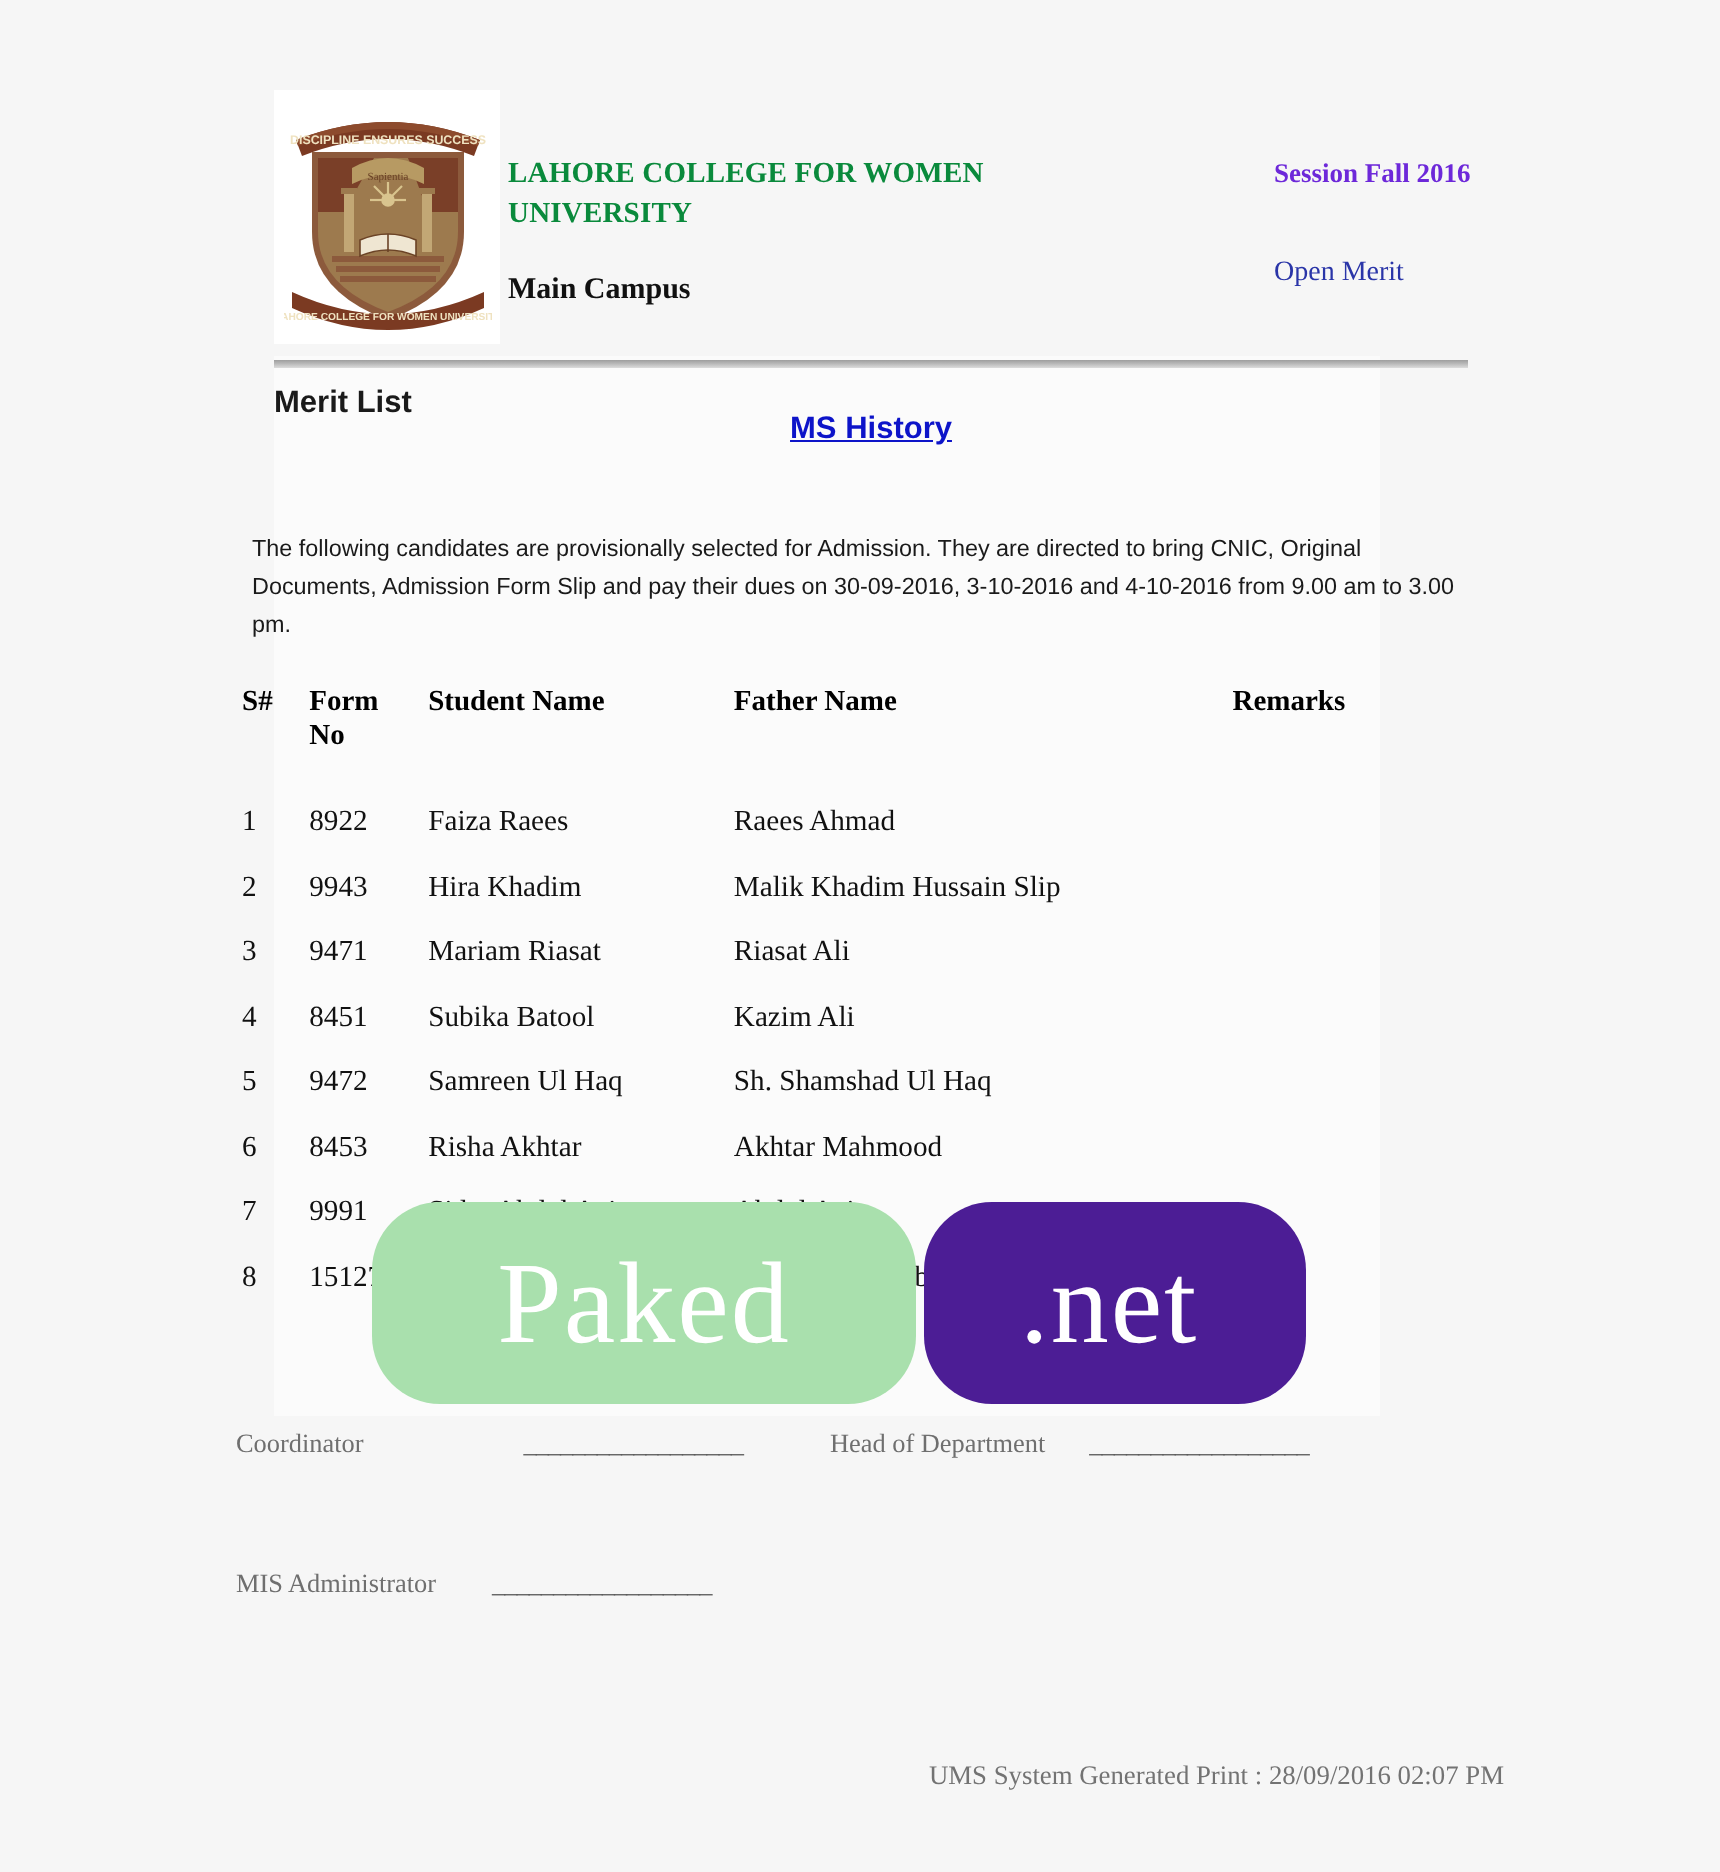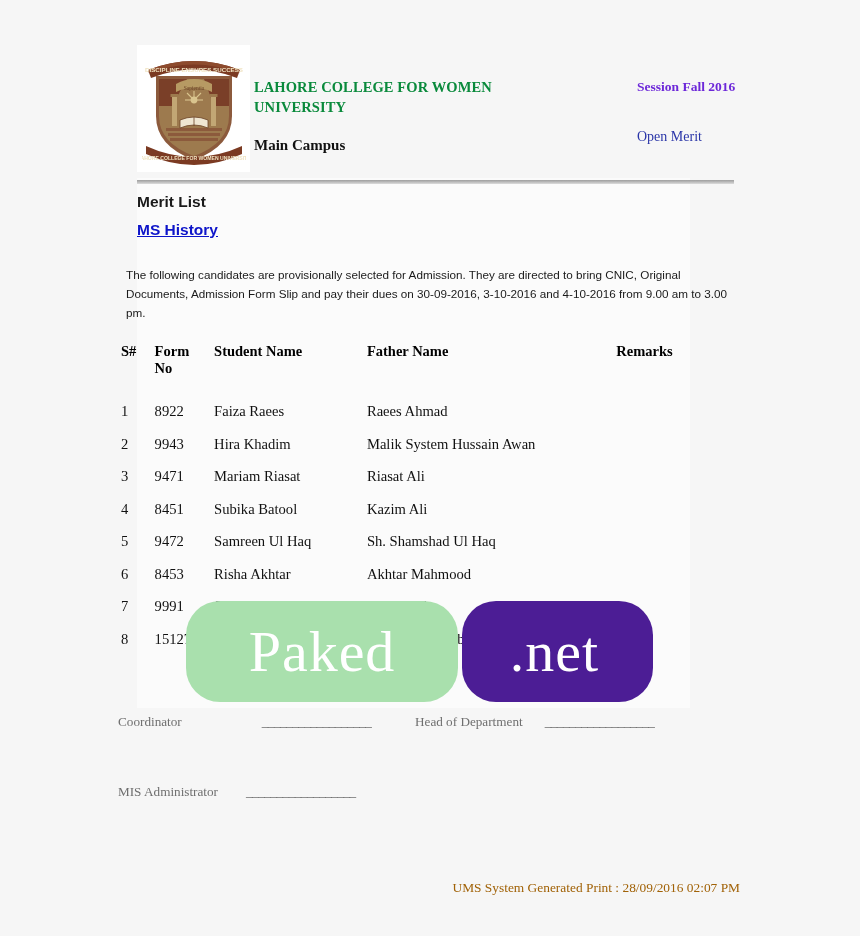--- a/index.html
+++ b/index.html
@@ -115,23 +115,23 @@
     text-align: left;
     font-family: "Liberation Sans", sans-serif;
     font-weight: bold;
     font-size: 15.5px;
     color: #1a1a1a;
     z-index: 2;
   }
   .title-program {
     position: absolute;
     left: 137px;
-    top: 221px;
+    top: 206px;
     width: 597px;
-    text-align: left;
+    text-align: center;
     z-index: 2;
   }
   .title-program span {
     font-family: "Liberation Sans", sans-serif;
     font-weight: bold;
     font-size: 15.5px;
     color: #0d14c9;
     text-decoration: underline;
   }
 
@@ -243,26 +243,26 @@
   .sc-2 { left: 297px; }
   .sc-2 .sign-line { margin-left: 22px; }
   .sc-3 { left: 0px; }
   .sc-3 .sign-line { margin-left: 28px; }
   .sc-4 { left: 297px; }
   .sc-4 .sign-line { margin-left: 72px; }
 
   
   .footer {
     position: absolute;
-    left: 0;
+    left: 12px;
     top: 880px;
     width: 740px;
     text-align: right;
     font-size: 13.4px;
-    color: #a16207;
+    color: #737373;
     z-index: 4;
   }
 </style>
 </head>
 <body>
 
 <div class="page">
 
   <div class="content-panel"></div>
 
@@ -350,21 +350,21 @@
           <td class="col-sn">1</td>
           <td class="col-form">8922</td>
           <td class="col-stu">Faiza Raees</td>
           <td class="col-fath">Raees Ahmad</td>
           <td class="col-rem"></td>
         </tr>
         <tr>
           <td class="col-sn">2</td>
           <td class="col-form">9943</td>
           <td class="col-stu">Hira Khadim</td>
-          <td class="col-fath">Malik System Hussain Awan</td>
+          <td class="col-fath">Malik Khadim Hussain Slip</td>
           <td class="col-rem"></td>
         </tr>
         <tr>
           <td class="col-sn">3</td>
           <td class="col-form">9471</td>
           <td class="col-stu">Mariam Riasat</td>
           <td class="col-fath">Riasat Ali</td>
           <td class="col-rem"></td>
         </tr>
         <tr>

